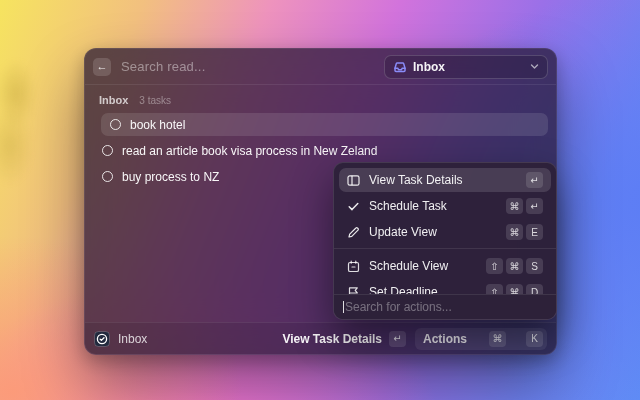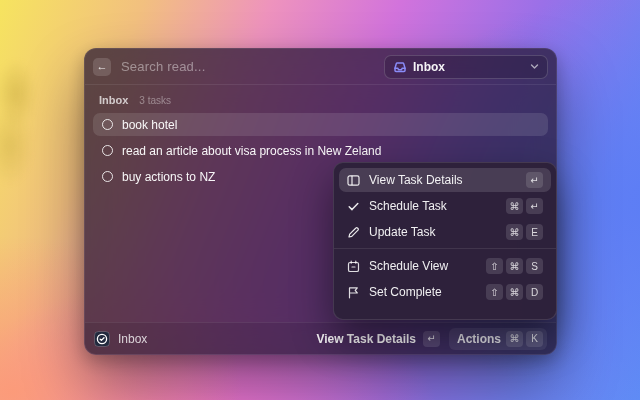--- a/index.html
+++ b/index.html
@@ -54,40 +54,40 @@
 
   .content { padding: 9px 8px 0; }
   .section-row { display: flex; gap: 11px; padding: 0 6px; align-items: baseline; }
   .sec-title { font-size: 11px; font-weight: 700; color: rgba(255,255,255,0.72); }
   .sec-count { font-size: 10px; color: rgba(255,255,255,0.38); }
   .rows { margin-top: 7px; }
   .task-row {
     height: 23px; border-radius: 7px; display: flex; align-items: center;
     gap: 9px; padding: 0 9px; margin-bottom: 3px;
   }
-  .task-row.selected { background: rgba(255,255,255,0.11); }
+  .task-row.selected { background: rgba(255,255,255,0.11); margin-left: 8px; }
   .circle {
     width: 11px; height: 11px; flex: 0 0 auto;
     border: 1.5px solid rgba(255,255,255,0.85); border-radius: 50%;
   }
   .task-label { font-size: 12px; font-weight: 500; color: rgba(255,255,255,0.96); white-space: nowrap; }
 
   .footer {
     position: absolute; left: 0; right: 0; bottom: 0; height: 32px;
     display: flex; align-items: center; padding: 0 9px;
     border-top: 1px solid rgba(255,255,255,0.08);
     background: rgba(10,5,20,0.10);
     border-radius: 0 0 12px 12px;
   }
   .footer-context { margin-left: 8px; font-size: 12px; color: rgba(255,255,255,0.78); }
   .footer-right { margin-left: auto; display: flex; align-items: center; gap: 9px; }
   .primary-action { display: flex; align-items: center; gap: 7px; }
   .primary-action .pa-label { font-size: 12px; font-weight: 700; color: rgba(255,255,255,0.95); }
   .actions-btn {
-    display: flex; align-items: center; gap: 3px; padding: 3px 4px 3px 8px;
+    display: flex; align-items: center; gap: 20px; padding: 3px 4px 3px 8px;
     border-radius: 6px; background: rgba(255,255,255,0.08);
   }
   .actions-btn .ab-label { font-size: 12px; font-weight: 600; color: rgba(255,255,255,0.85); margin-right: 2px; }
 
   .key {
     min-width: 17px; height: 16px; padding: 0 3px;
     border-radius: 4px; background: rgba(255,255,255,0.13);
     color: rgba(255,255,255,0.8); font-size: 10px;
     display: inline-flex; align-items: center; justify-content: center;
   }
@@ -152,25 +152,25 @@
       <span class="sec-title">Inbox</span>
       <span class="sec-count">3 tasks</span>
     </div>
     <div class="rows">
       <div class="task-row selected">
         <span class="circle"></span>
         <span class="task-label">book hotel</span>
       </div>
       <div class="task-row">
         <span class="circle"></span>
-        <span class="task-label">read an article about visa process in New Zeland</span>
+        <span class="task-label">read an article book visa process in New Zeland</span>
       </div>
       <div class="task-row">
         <span class="circle"></span>
-        <span class="task-label">buy actions to NZ</span>
+        <span class="task-label">buy process to NZ</span>
       </div>
     </div>
   </div>
 
   <div class="footer">
     <span class="ic">
       <svg width="16" height="16" viewBox="0 0 16 16">
         <rect x="0.5" y="0.5" width="15" height="15" rx="4" fill="#222a3e" stroke="rgba(255,255,255,0.25)" stroke-width="0.8"></rect>
         <circle cx="8" cy="8" r="4.6" fill="none" stroke="#ffffff" stroke-width="1.3"></circle>
         <path d="M6.1 8.1 7.4 9.4 10 6.8" fill="none" stroke="#ffffff" stroke-width="1.3" stroke-linecap="round" stroke-linejoin="round"></path>
@@ -220,21 +220,21 @@
         <span class="key">↵</span>
       </span>
     </div>
 
     <div class="menu-item">
       <span class="ic">
         <svg width="13" height="13" viewBox="0 0 13 13" fill="none" stroke="rgba(255,255,255,0.9)" stroke-width="1.2" stroke-linecap="round" stroke-linejoin="round">
           <path d="M2 11l0.7-2.8 6.2-6.2a1.1 1.1 0 0 1 1.6 0l0.5 0.5a1.1 1.1 0 0 1 0 1.6L4.8 10.3z"></path>
         </svg>
       </span>
-      <span class="mi-label">Update Task</span>
+      <span class="mi-label">Update View</span>
       <span class="mi-keys">
         <span class="key">⌘</span>
         <span class="key">E</span>
       </span>
     </div>
 
     <div class="menu-divider"></div>
 
     <div class="menu-item">
       <span class="ic">
@@ -250,23 +250,27 @@
         <span class="key">S</span>
       </span>
     </div>
 
     <div class="menu-item">
       <span class="ic">
         <svg width="13" height="13" viewBox="0 0 13 13" fill="none" stroke="rgba(255,255,255,0.85)" stroke-width="1.2" stroke-linecap="round" stroke-linejoin="round">
           <path d="M2.5 11.8V1.8h7.8L8.2 4.4l2.1 2.6H2.5"></path>
         </svg>
       </span>
-      <span class="mi-label">Set Complete</span>
+      <span class="mi-label">Set Deadline</span>
       <span class="mi-keys">
         <span class="key">⇧</span>
         <span class="key">⌘</span>
         <span class="key">D</span>
       </span>
     </div>
 
   </div>
 
+  <div class="menu-search">
+    <span class="caret"></span>
+    <span class="ms-ph">Search for actions...</span>
+  </div>
 </div>
 
 </body></html>

